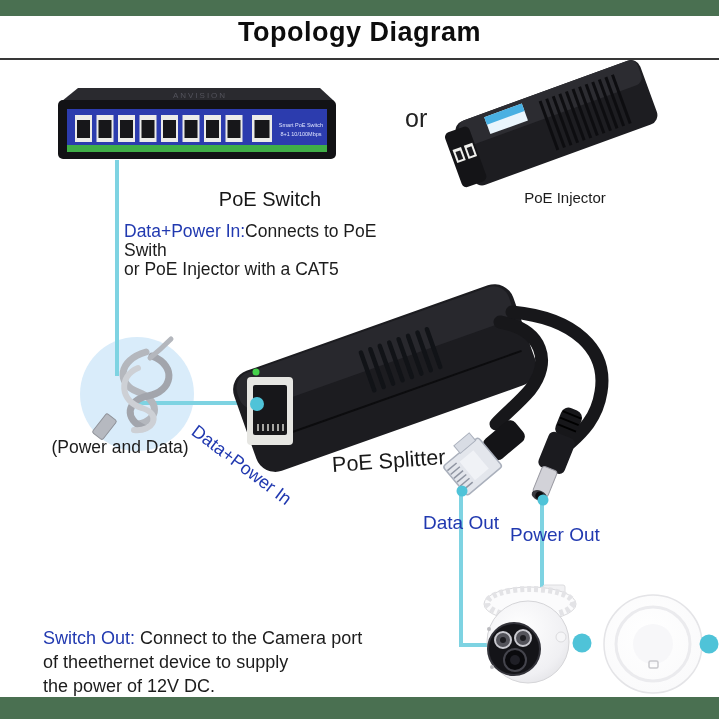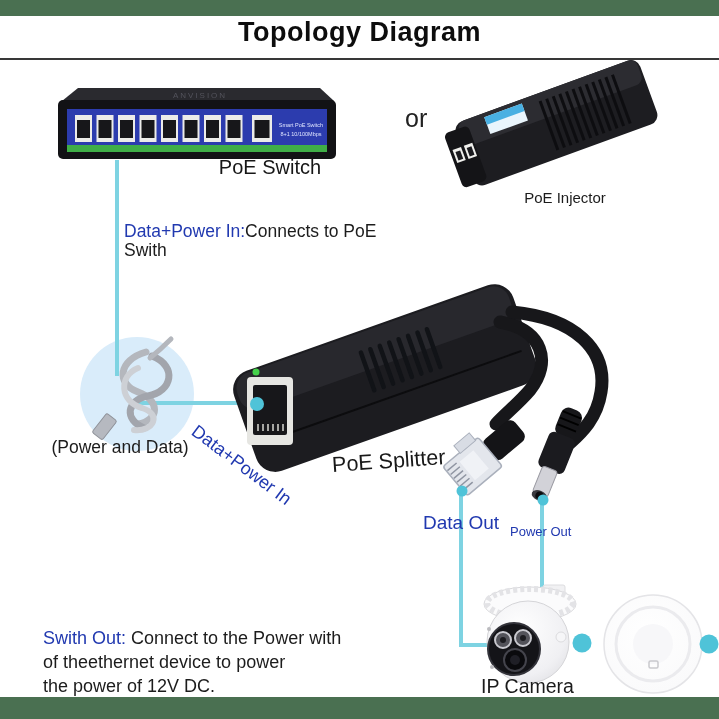--- a/index.html
+++ b/index.html
@@ -16,21 +16,21 @@
   }
   .bar{position:absolute;left:0;width:719px;background:var(--accent-bar);}
   .bar.top{top:0;height:16px;}
   .bar.bottom{top:697px;height:22px;}
   .page-title{
     position:absolute;top:17px;left:0;width:719px;text-align:center;
     font-size:27px;font-weight:700;color:#0d0d0d;letter-spacing:.5px;
   }
   .title-rule{position:absolute;top:58px;left:0;width:719px;height:2px;background:#383838;}
   .abs{position:absolute;}
-  .lbl{font-size:20px;color:#161616;}
+  .lbl{font-size:20px;color:#161616;margin-top:32px;}
   .blue{color:var(--label-blue);}
   .note{font-size:17.5px;line-height:19px;color:#1c1c1c;}
   .note2{font-size:18px;line-height:25px;color:#1c1c1c;}
   .center{text-align:center;}
   svg{position:absolute;top:0;left:0;}
   .connector-line{stroke:var(--connector);stroke-width:4;fill:none;}
   .connector-dot{fill:var(--connector-dot);}
   .cable{stroke:#17171a;stroke-width:13;fill:none;stroke-linecap:round;}
   .tiny-mark{fill:#dfe5ff;font-family:"Liberation Sans",sans-serif;}
   .brand-mark{fill:#53535c;font-family:"Liberation Sans",sans-serif;letter-spacing:2px;}
@@ -231,39 +231,39 @@
   </svg>
 
   <div class="abs lbl center" style="left:200px;top:156px;width:140px;">PoE Switch</div>
 
   <div class="abs" style="left:391px;top:104px;font-size:25px;color:#222;margin-left:14px;">or</div>
 
   <div class="abs center" style="left:500px;top:189px;width:130px;font-size:15px;">PoE Injector</div>
 
   <div class="abs note" style="left:124px;top:222px;width:280px;">
     <div><span class="blue">Data+Power In:</span><span>Connects to PoE Swith</span></div>
+    <div>or PoE Injector with a CAT5</div>
   </div>
 
   <div class="abs note center" style="left:35px;top:437px;width:170px;line-height:21px;">
     <div>(Power and Data)</div>
   </div>
 
   <div class="abs blue" style="left:200px;top:421px;font-size:18px;transform:rotate(37deg);transform-origin:0 0;white-space:nowrap;">Data+Power In</div>
 
   <div class="abs" style="left:332px;top:449px;font-size:21.5px;color:#191919;transform:rotate(-4deg);white-space:nowrap;">PoE Splitter</div>
 
   <div class="abs blue" style="left:423px;top:512px;font-size:19px;white-space:nowrap;">Data Out</div>
-  <div class="abs blue" style="left:510px;top:524px;font-size:13px;white-space:nowrap;">Power Out</div>
+  <div class="abs blue" style="left:510px;top:524px;font-size:19px;white-space:nowrap;">Power Out</div>
 
   <div class="abs note2" style="left:37px;top:556px;width:370px;">
   </div>
 
   <div class="abs note2" style="left:43px;top:626px;width:370px;line-height:24px;">
-    <div><span class="blue">Swith Out:</span><span> Connect to the Power with</span></div>
-    <div>of theethernet device to power</div>
+    <div><span class="blue">Switch Out:</span><span> Connect to the Camera port</span></div>
+    <div>of theethernet device to supply</div>
     <div>the power of 12V DC.</div>
   </div>
 
-  <div class="abs center" style="left:470px;top:675px;width:115px;font-size:19.5px;">IP Camera</div>
   <div class="abs center" style="left:592px;top:715px;width:115px;font-size:19.5px;">Wireless AP</div>
 
   <div class="bar bottom"></div>
 </div>
 
 </body></html>

